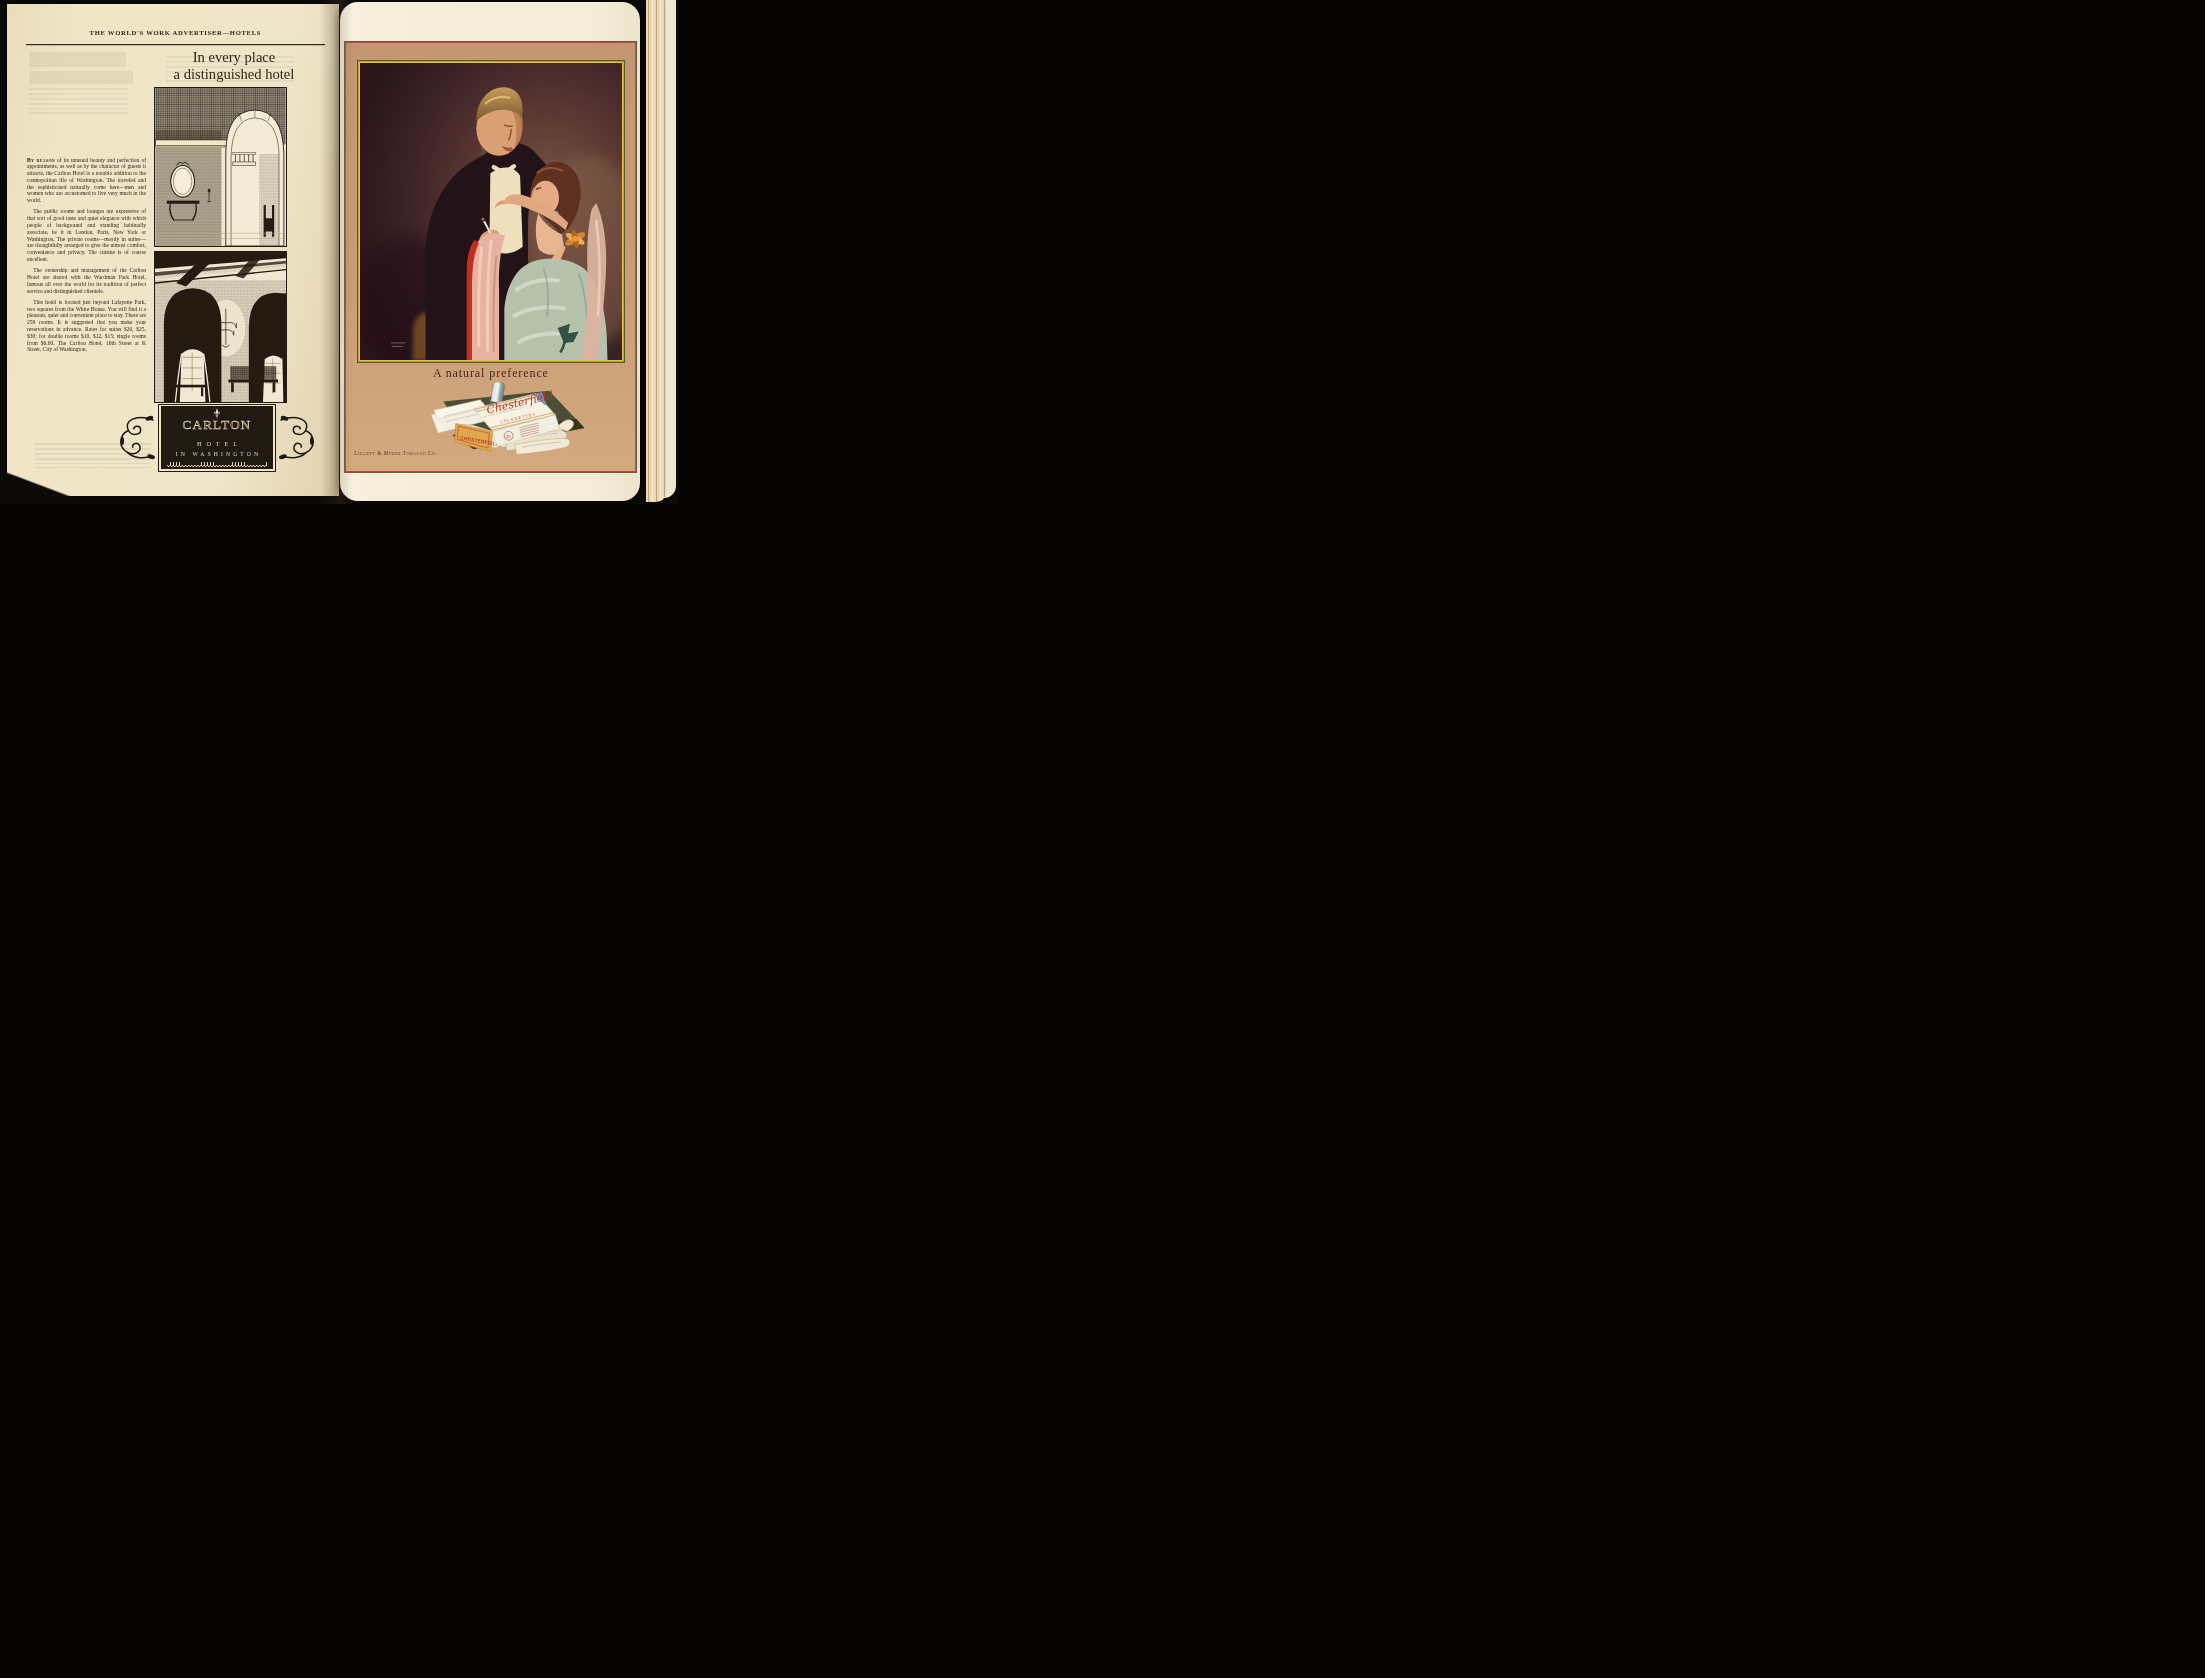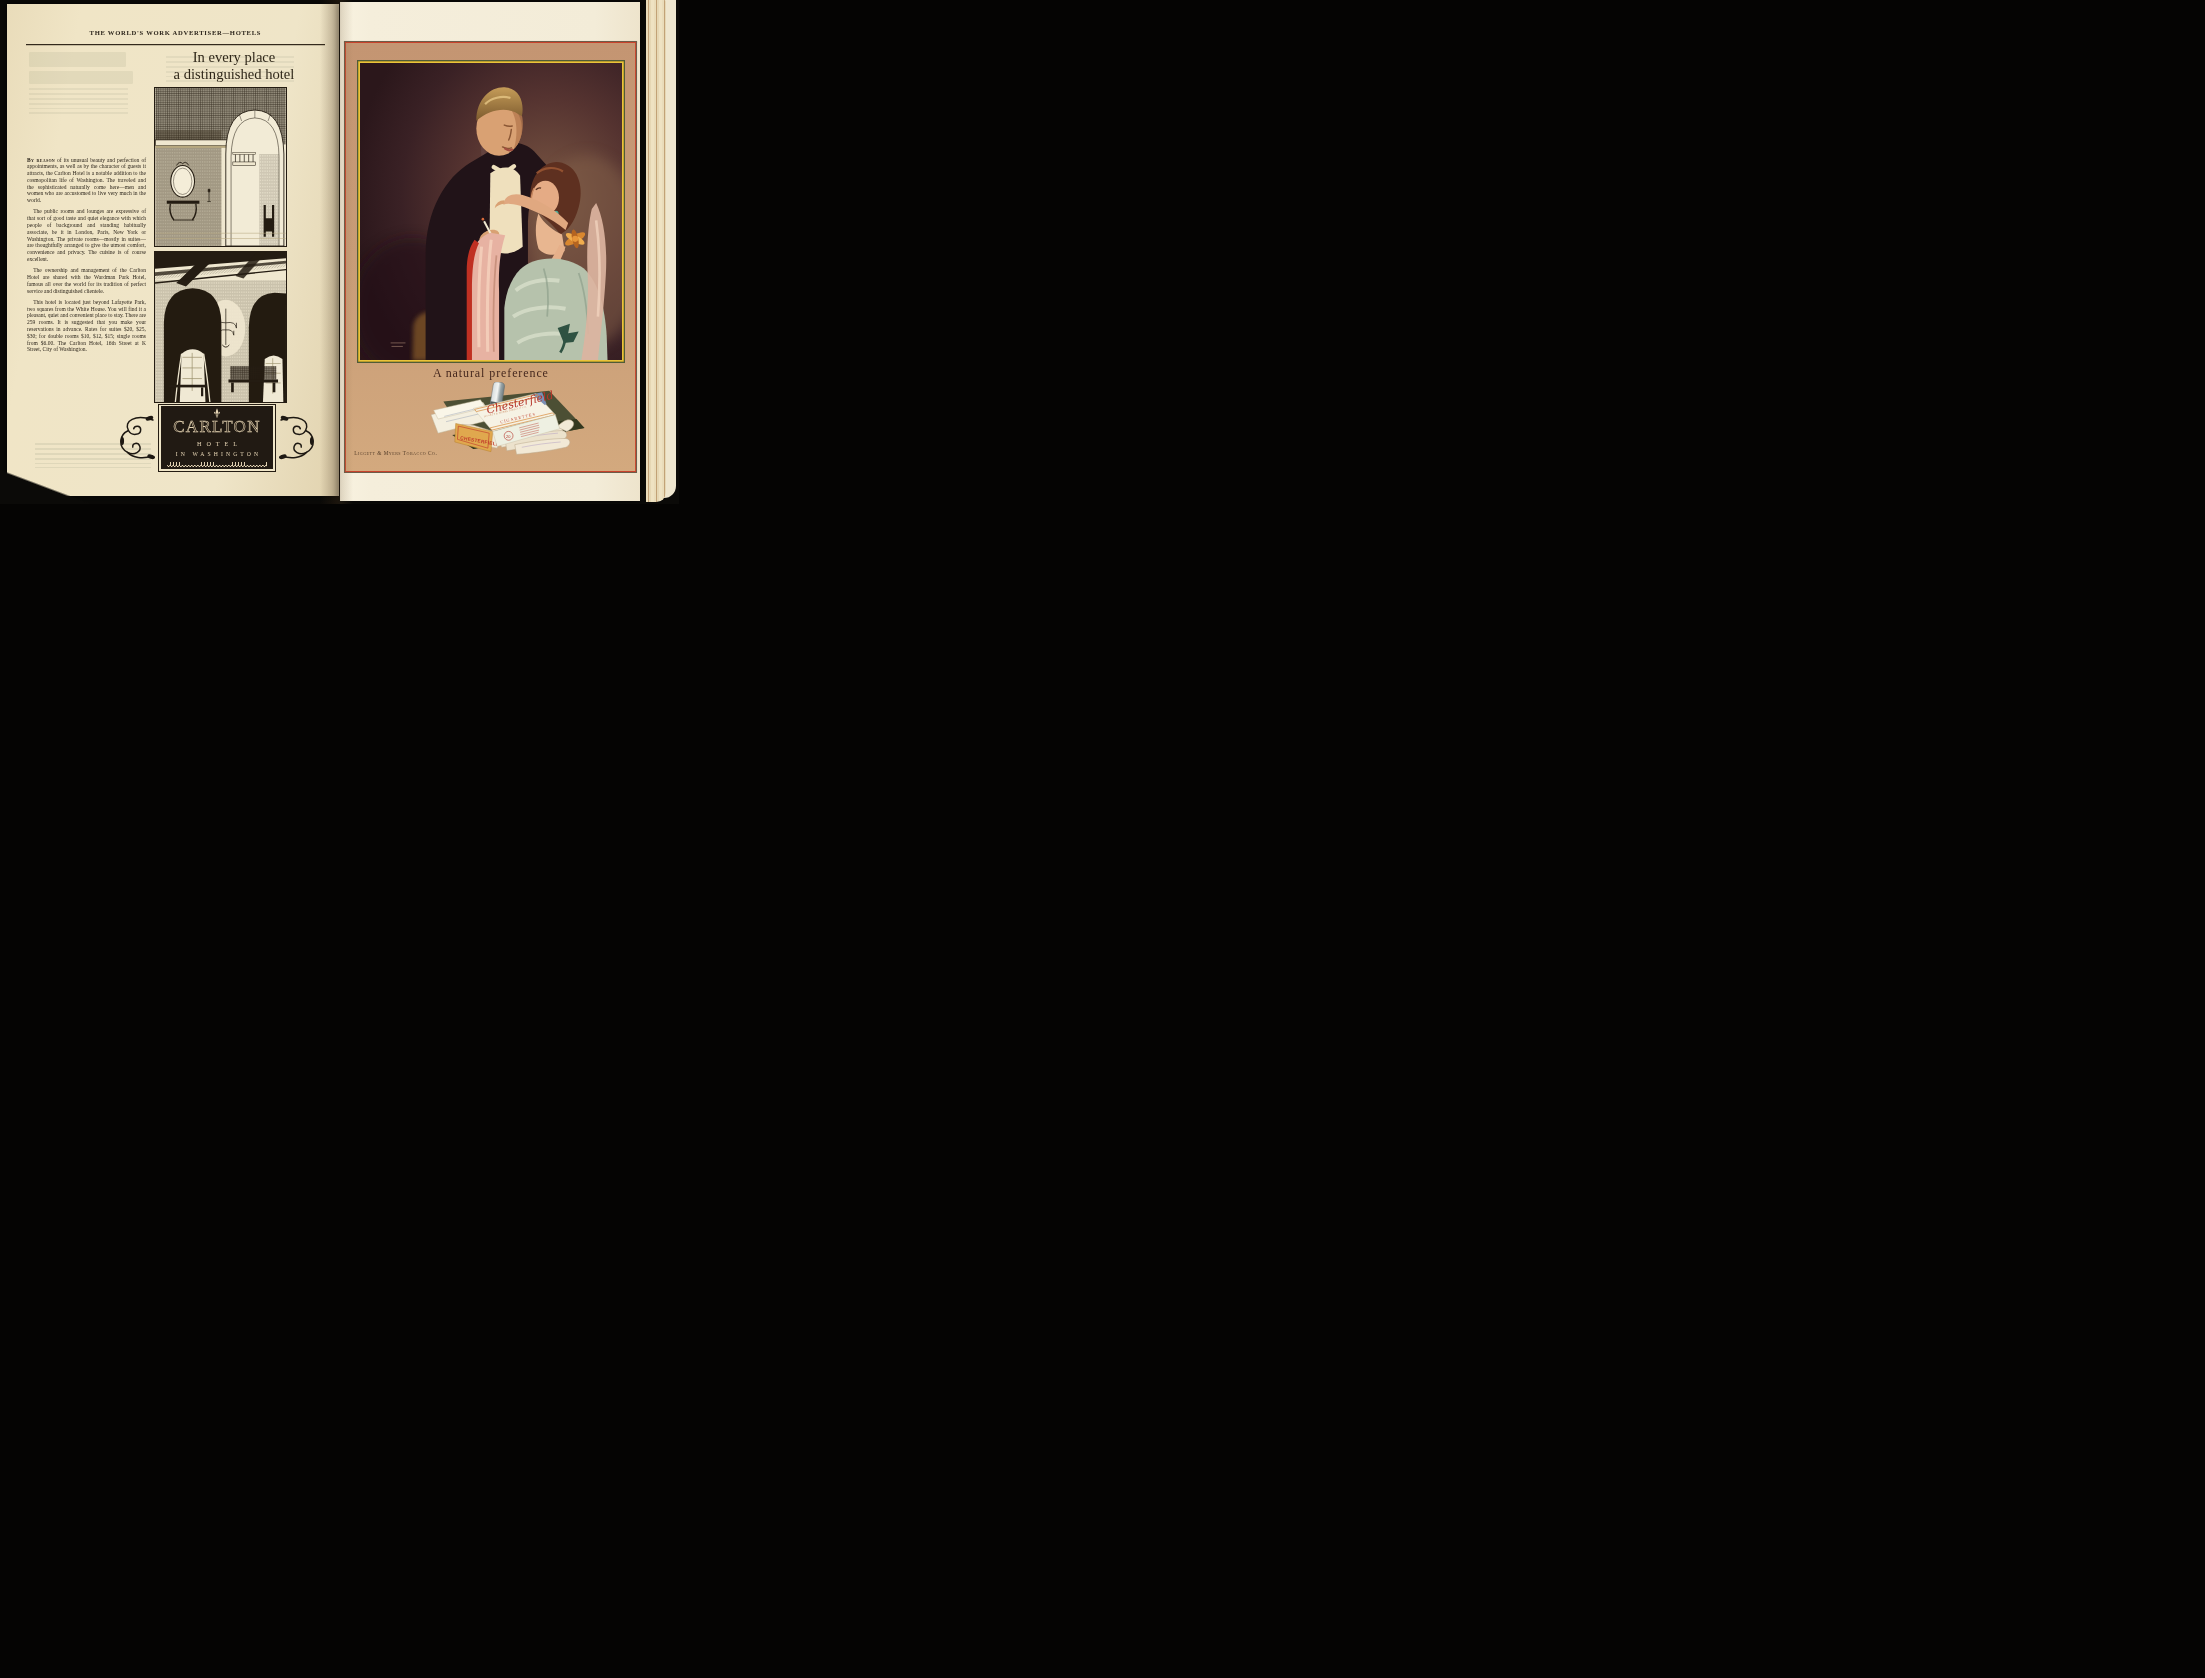--- a/index.html
+++ b/index.html
@@ -3,21 +3,21 @@
 <meta charset="utf-8">
 <style>
   html,body{margin:0;padding:0;background:#050403;}
   .canvas{position:relative;width:679px;height:504px;background:#0b0a08;overflow:hidden;
           font-family:"Liberation Serif","DejaVu Serif",serif;}
   
   .page{position:absolute;box-shadow:0 0 8px rgba(0,0,0,.7);}
   .page-left{left:7px;top:3.5px;width:332px;height:492px;
     background:linear-gradient(100deg,#e9dcba 0%,#f0e5c6 18%,#efe5c8 70%,#e3d5b2 96%);}
   .page-right{left:340px;top:2.2px;width:300px;height:499px;
-    background:linear-gradient(90deg,#f8f2e0 0%,#f5eedb 10%,#f3ecd8 85%,#eee4cc 100%);}
+    background:linear-gradient(90deg,#f8f2e0 0%,#f5eedb 10%,#f3ecd8 85%,#eee4cc 100%);border-radius:18px;}
   .gutter{position:absolute;left:320px;top:0;width:33px;height:504px;pointer-events:none;
     background:linear-gradient(90deg,rgba(70,50,28,0) 0%,rgba(70,50,28,.30) 52%,rgba(120,95,60,.18) 66%,rgba(70,50,28,0) 100%);}
   .page-stack{position:absolute;left:646px;top:0;width:20px;height:502px;
     background:repeating-linear-gradient(90deg,#eadcba 0 2.2px,#c2a277 2.2px 2.6px,#e6d7b4 2.6px 4.9px,#b59871 4.9px 5.5px,#efe2c2 5.5px 8px);
     border-bottom-right-radius:9.7px;border-top-right-radius:1.8px;}
   .stack-backing{position:absolute;left:664px;top:0;width:11.5px;height:498px;background:#efe6cf;border-bottom-right-radius:13.2px;}
   .corner-wedge{position:absolute;left:0;bottom:0;width:93px;height:35px;
     background:linear-gradient(to top right,#0b0a08 47%,rgba(11,10,8,0) 50%);}
   
   .ghost{position:absolute;opacity:.10;filter:blur(0.5px);pointer-events:none;}
@@ -37,21 +37,21 @@
   
   .illus{position:absolute;left:147px;top:83px;width:132px;height:314px;}
   .illus .panel{border:0.9px solid #241c12;background:#efe7cf;overflow:hidden;}
   .illus .p-top{width:131px;height:158px;}
   .illus .p-bot{width:131px;height:150px;margin-top:2.6px;}
   
   .logo-outer{position:absolute;left:151px;top:400px;width:118px;height:68px;
     border:0.9px solid #241c12;background:#efe5c8;padding:1.8px;box-sizing:border-box;}
   .logo-black{width:100%;height:100%;background:#211a13;position:relative;text-align:center;color:#ead9b8;}
   .logo-fleur{position:absolute;left:50%;transform:translateX(-50%);top:1.8px;}
-  .logo-name{position:absolute;left:0;right:0;top:10.6px;font-size:17px;letter-spacing:1.3px;
+  .logo-name{position:absolute;left:0;right:0;top:10.6px;font-size:13px;letter-spacing:1.3px;
     color:#3a2f22;-webkit-text-stroke:0.5px #ead9b8;text-stroke:0.5px #ead9b8;}
   .logo-hotel{position:absolute;left:0;right:0;top:34px;font-size:6.2px;letter-spacing:4.9px;text-indent:4.9px;color:#ead9b8;}
   .logo-loc{position:absolute;left:0;right:0;top:45px;font-size:5.7px;letter-spacing:3.1px;text-indent:3.1px;color:#ead9b8;}
   .logo-fringe{position:absolute;left:6.2px;right:6.2px;top:56px;height:4px;
     background:repeating-linear-gradient(90deg,rgba(234,217,184,.95) 0 0.4px,transparent 0.4px 3.1px);}
   .logo-scallop{position:absolute;left:6.2px;right:6.2px;top:59px;height:2.6px;
     background-image:radial-gradient(circle at 1.5px 0px,transparent 1.1px,#ead9b8 1.1px 1.6px,transparent 1.7px);
     background-size:3.1px 2.6px;background-repeat:repeat-x;}
   .flourish{position:absolute;top:409px;width:40px;height:49px;}
   .fl-left{left:108px;}

